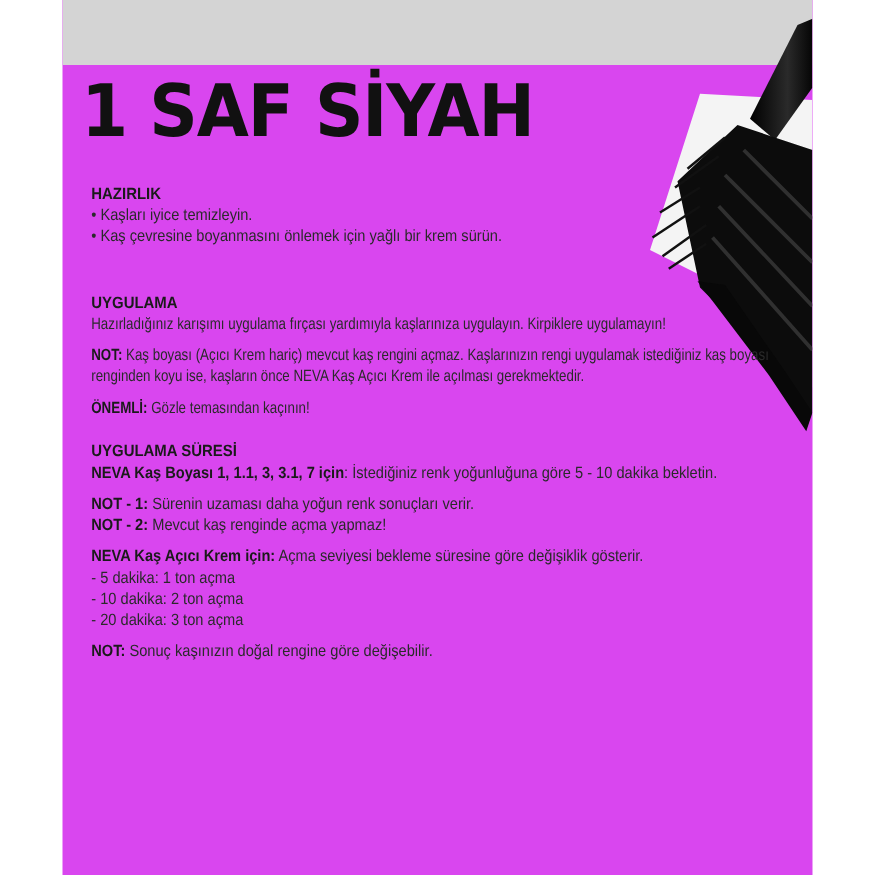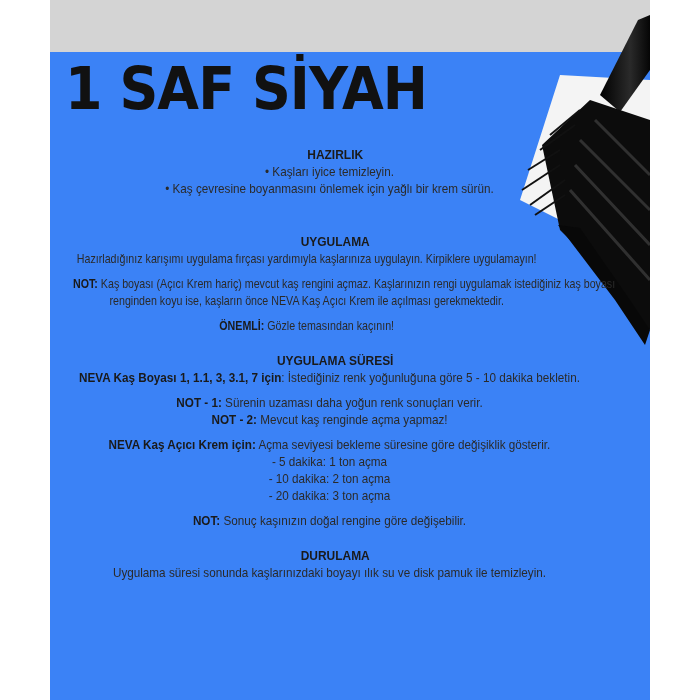--- a/index.html
+++ b/index.html
@@ -1,19 +1,19 @@
 <!DOCTYPE html>
 <html><head>
   <meta charset="utf-8">
   <style>
     * { margin: 0; padding: 0; box-sizing: border-box; }
     html, body { width: 700px; height: 700px; background: #ffffff; overflow: hidden; }
     body { position: relative; font-family: "Liberation Sans", sans-serif; color: #1a1a1a; }
 
-    .page { position: absolute; left: 50px; top: 0; width: 600px; height: 700px; background: #3b82f6; overflow: hidden; text-align: center; }
+    .page { position: absolute; left: 50px; top: 0; width: 600px; height: 700px; background: #d946ef; overflow: hidden; }
     .top-band { position: absolute; left: 0; top: 0; width: 600px; height: 52px; background: #d4d4d4; }
 
     .title {
       position: absolute; left: 15px; top: 56px;
       font-family: "DejaVu Sans", sans-serif; font-weight: bold;
       font-size: 58px; letter-spacing: -1px; color: #111111;
       transform: scaleX(0.93); transform-origin: left top;
       line-height: 66px; white-space: nowrap;
     }
 
@@ -104,18 +104,14 @@
       <div class="gap-s"></div>
       <div class="line"><span class="b">NEVA Kaş Açıcı Krem için:</span><span> Açma seviyesi bekleme süresine göre değişiklik gösterir.</span></div>
       <div class="line">-  5 dakika: 1 ton açma</div>
       <div class="line">- 10 dakika: 2 ton açma</div>
       <div class="line">- 20 dakika: 3 ton açma</div>
       <div class="gap-s"></div>
       <div class="line"><span class="b">NOT:</span><span>  Sonuç kaşınızın doğal rengine göre değişebilir.</span></div>
     </div>
     <div class="gap-m"></div>
 
-    <div class="section">
-      <div class="h">DURULAMA</div>
-      <div class="line">Uygulama süresi sonunda kaşlarınızdaki boyayı ılık su ve disk pamuk ile temizleyin.</div>
-    </div>
   </div>
 </div>
 
 </body></html>

